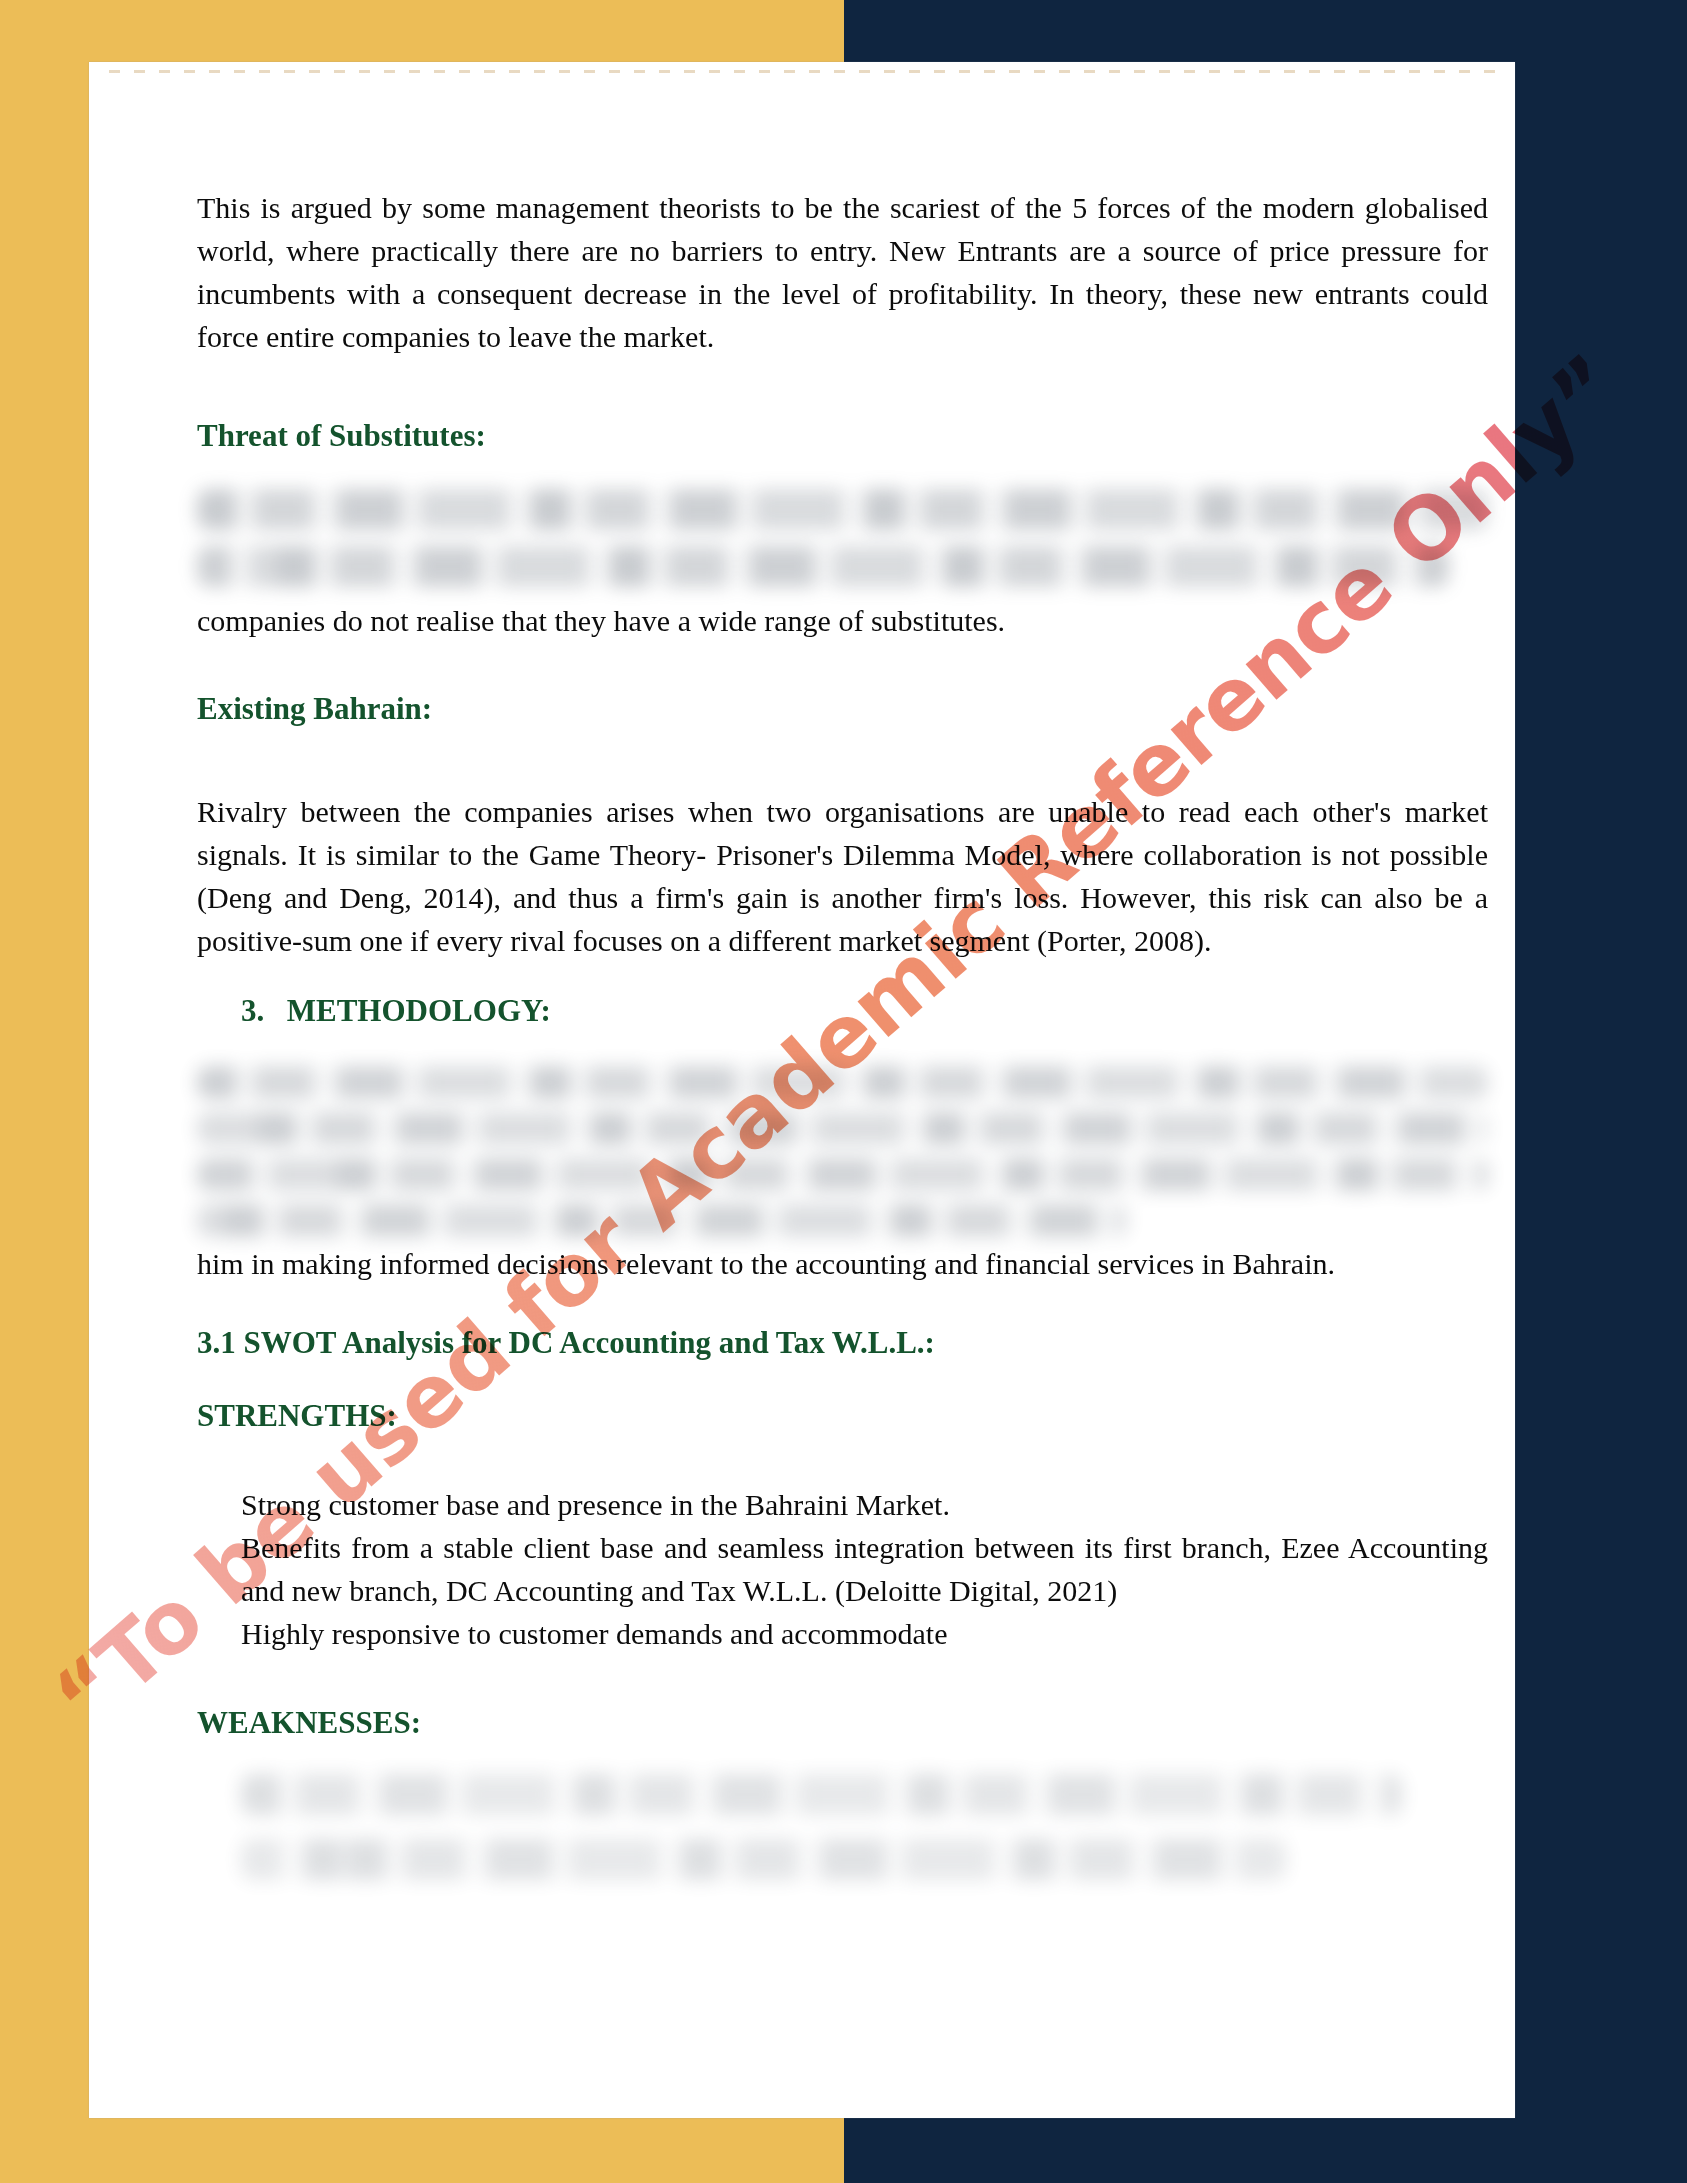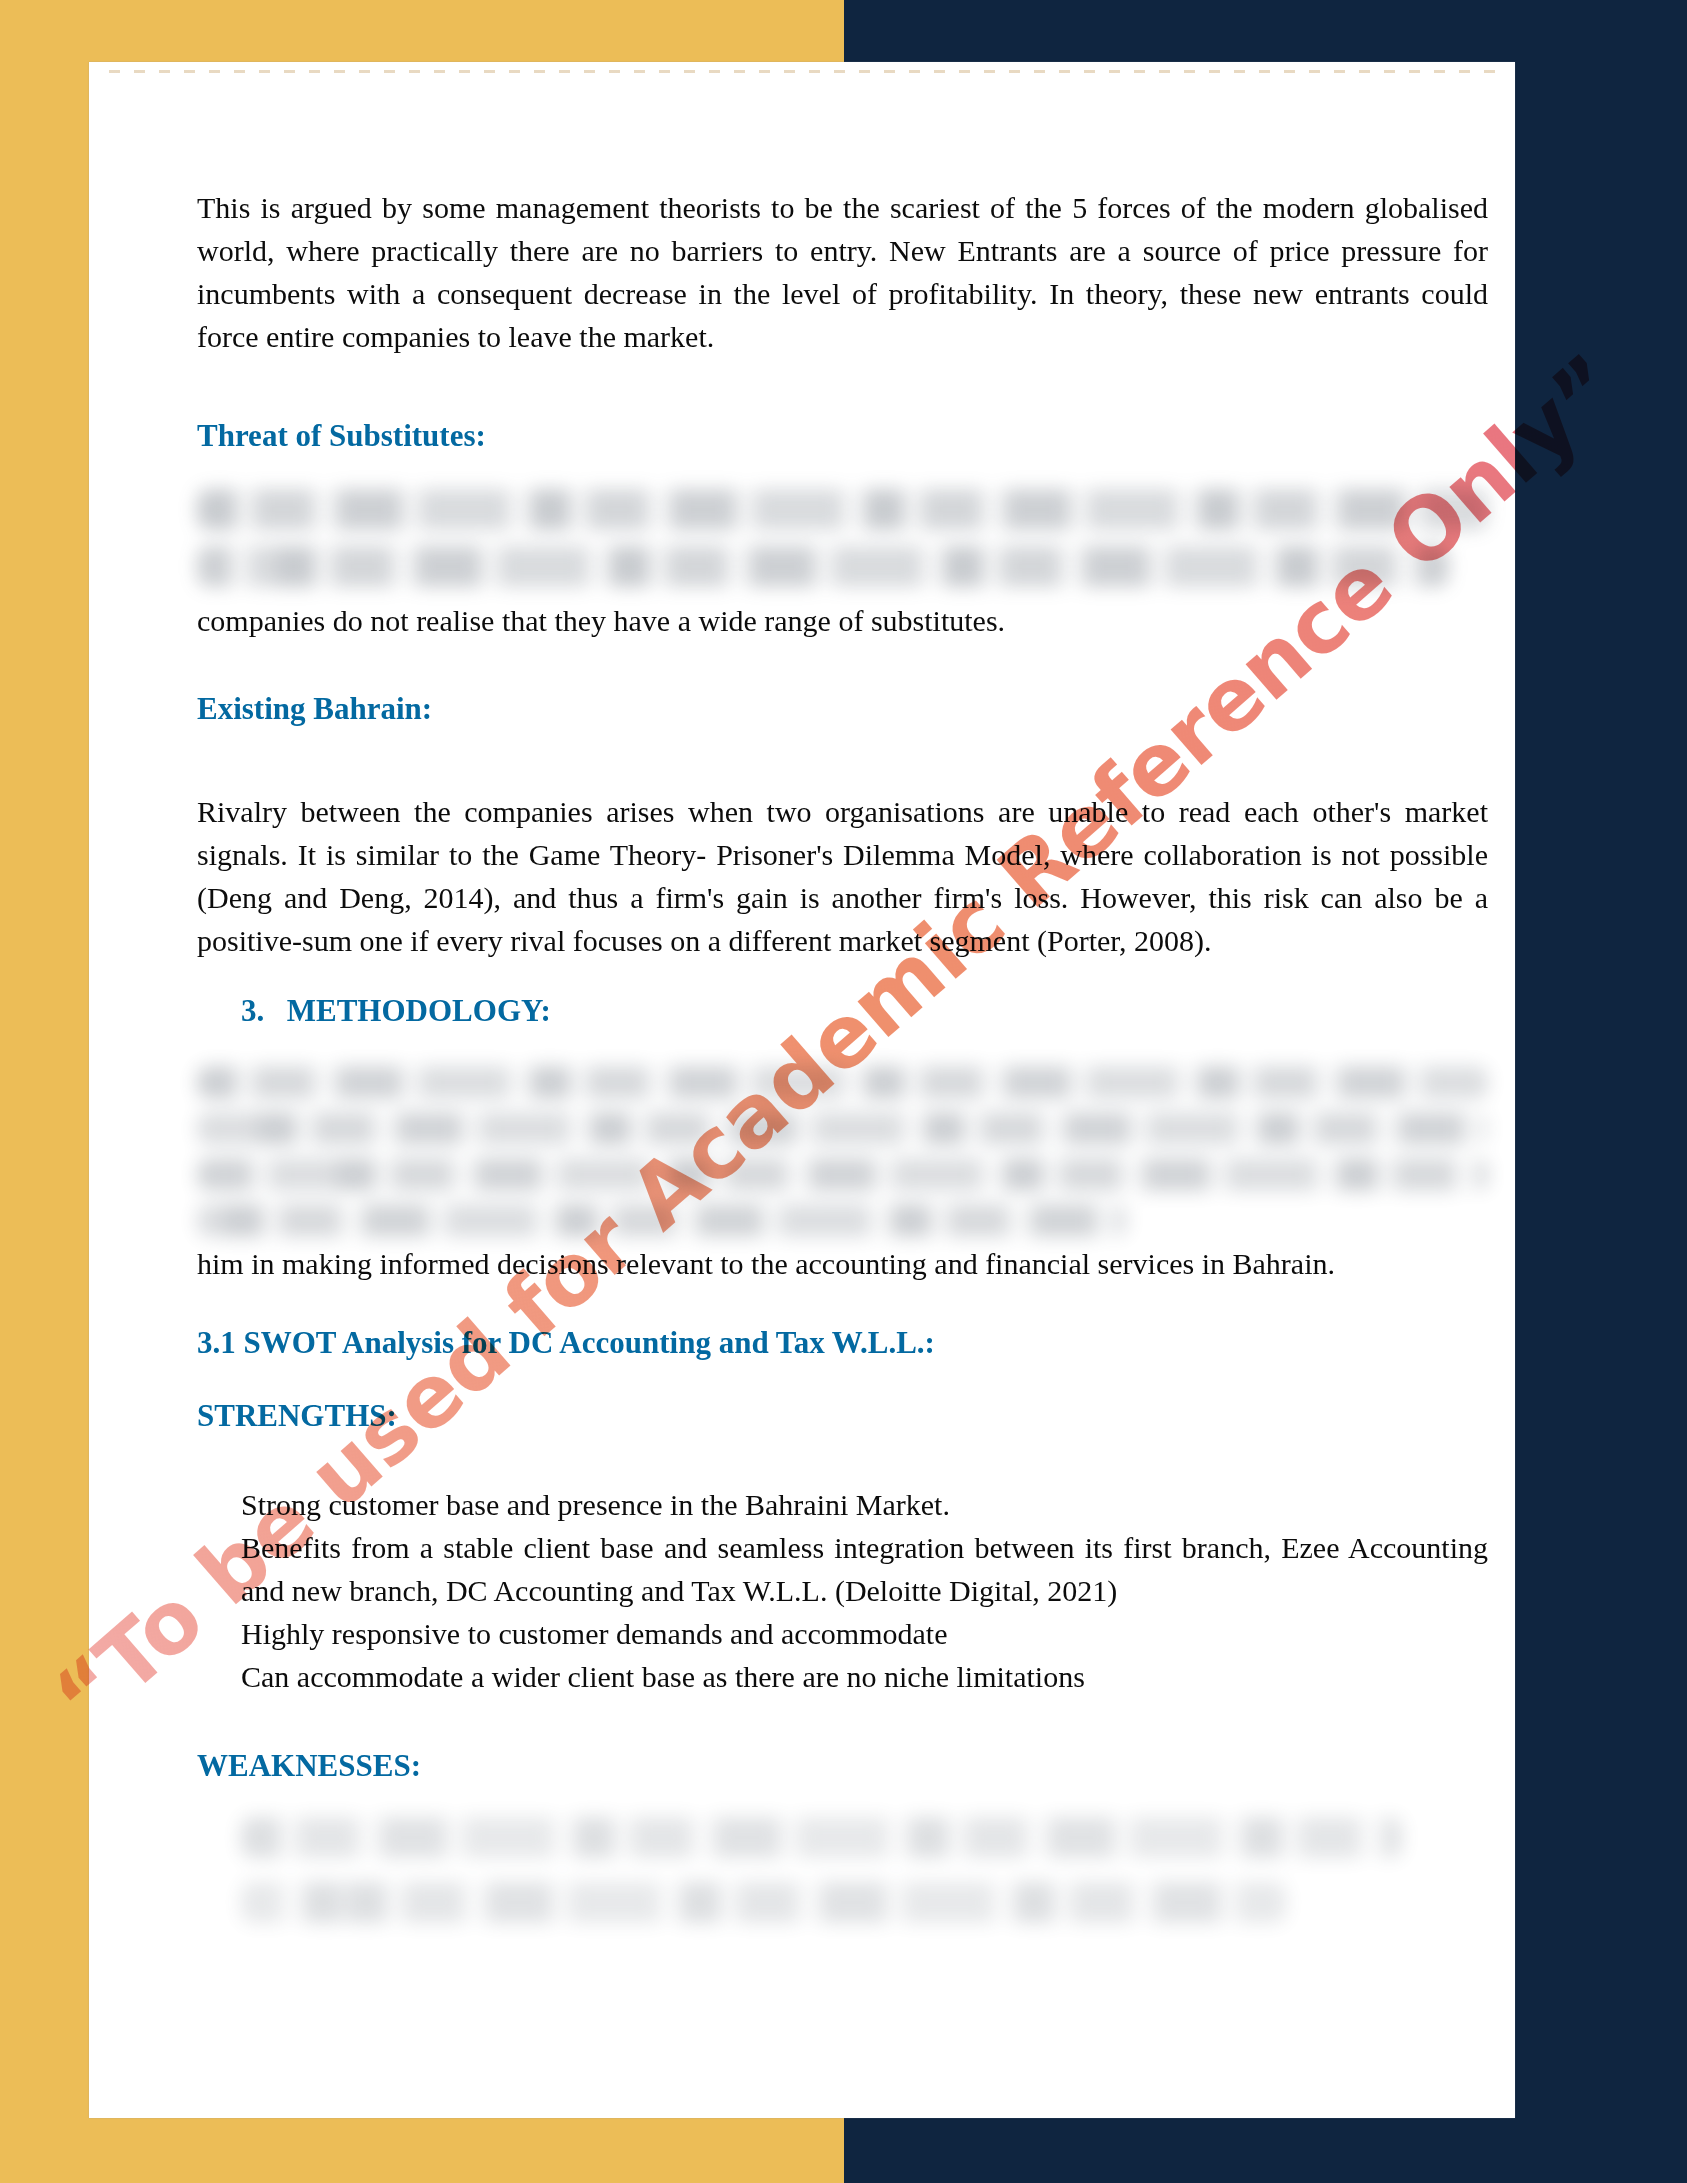--- a/index.html
+++ b/index.html
@@ -20,21 +20,21 @@
   .scan-dots{
     position:absolute;top:8px;left:20px;right:20px;height:2.6px;
     background:repeating-linear-gradient(90deg,rgba(205,172,120,.45) 0 10.6px,transparent 10.6px 25px);
   }
   .content{
     position:absolute;left:108px;top:124px;width:1291px;
     font-size:30px;line-height:43px;color:#0c0c0c;
   }
   .para{ text-align:justify; margin:0; }
   .line{ margin:0; }
-  .hd{ font-weight:bold; color:#0369a1; font-size:31px; margin:0; }
+  .hd{ font-weight:bold; color:#14532d; font-size:31px; margin:0; }
   .hd-threat{ margin-top:56px; }
   .hd-rivalry{ margin-top:45px; }
   .p-rivalry{ margin-top:60px; }
   .hd-method{ margin-top:26.5px; margin-left:44px; }
   .hd-method .num{ margin-right:22.5px; }
   .hd-swot{ margin-top:36px; }
   .hd-strengths{ margin-top:30px; }
   .hd-weak{ margin-top:46px; }
   .companies-line{ margin-top:12px; }
   .him-line{ margin-top:5.3px; }
@@ -121,21 +121,20 @@
     <p class="line him-line">him in making informed decisions relevant to the accounting and financial services in Bahrain.</p>
 
     <p class="hd hd-swot">3.1 SWOT Analysis for DC Accounting and Tax W.L.L.:</p>
 
     <p class="hd hd-strengths">STRENGTHS:</p>
 
     <ul class="list">
       <li>Strong customer base and presence in the Bahraini Market.</li>
       <li>Benefits from a stable client base and seamless integration between its first branch, Ezee Accounting and new branch, DC Accounting and Tax W.L.L. (Deloitte Digital, 2021)</li>
       <li>Highly responsive to customer demands and accommodate</li>
-      <li>Can accommodate a wider client base as there are no niche limitations</li>
     </ul>
 
     <p class="hd hd-weak">WEAKNESSES:</p>
 
     <div class="blur-block blur-3">
       <div class="blur-row r1"></div>
       <div class="blur-row r2"></div>
     </div>
 
   </div>

